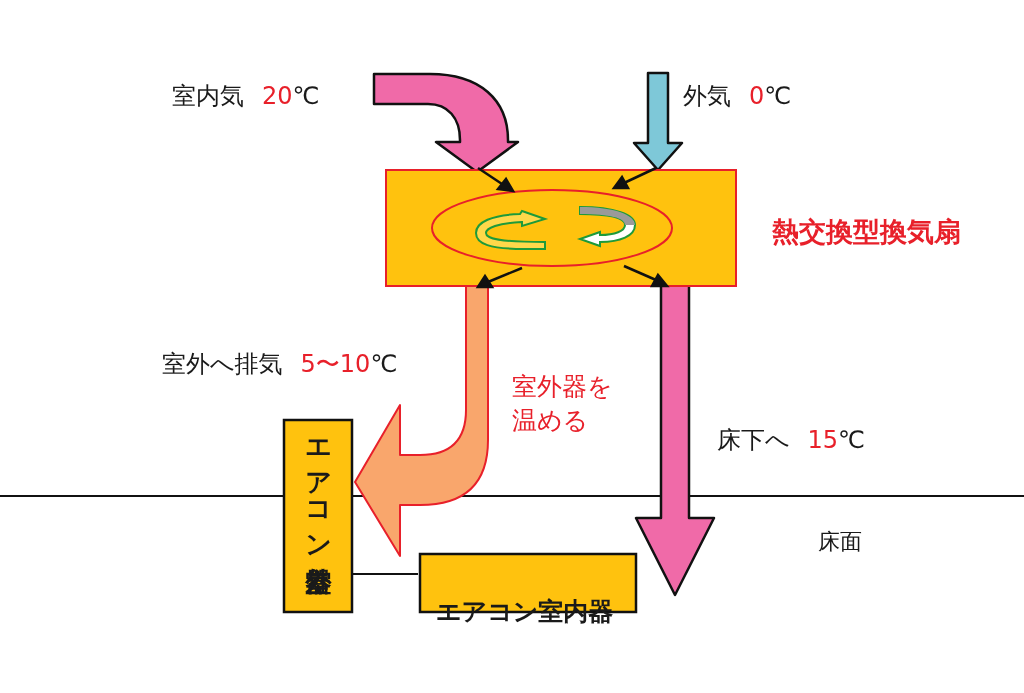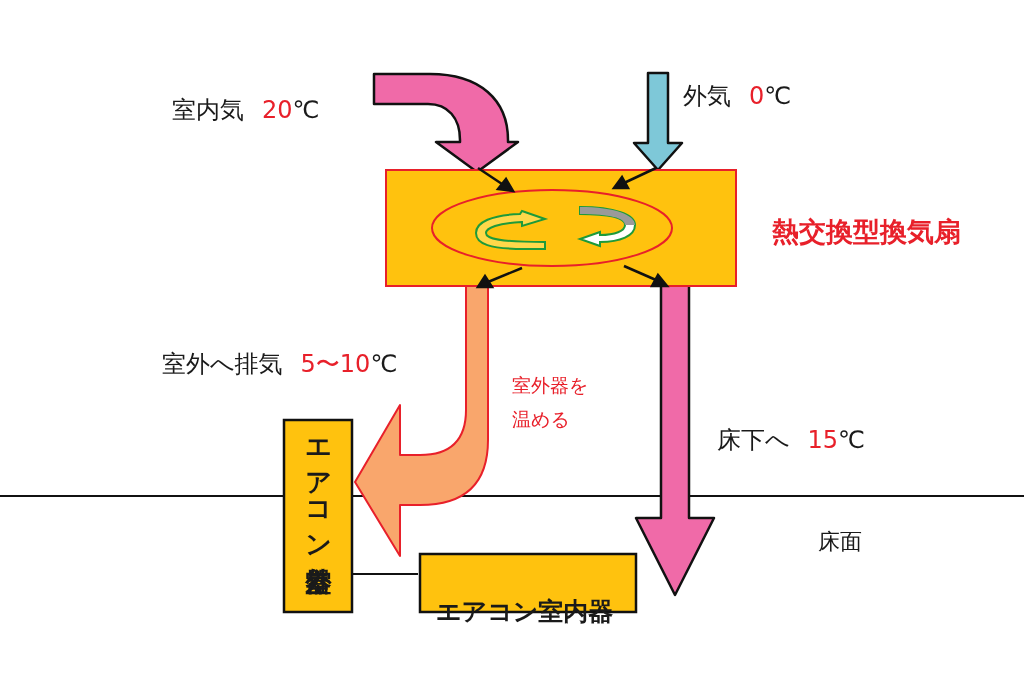--- a/index.html
+++ b/index.html
@@ -54,35 +54,35 @@
       <polygon points="667,286 652,286 658,275"></polygon>
   </g>
 
   <rect x="284" y="420" width="68" height="192" fill="#ffc20e" stroke="#111" stroke-width="2.5"></rect>
 
   <line x1="352" y1="574" x2="418" y2="574" stroke="#111" stroke-width="2"></line>
 
   <rect x="420" y="554" width="216" height="58" fill="#ffc20e" stroke="#111" stroke-width="2.5"></rect>
 </svg>
 
-<div class="lbl" style="left:172px; top:80px;margin-top:14px;">
+<div class="lbl" style="left:172px; top:80px;">
   <span>室内気</span><span class="temp">20</span><span class="unit">℃</span>
 </div>
 
 <div class="lbl" style="left:683px; top:80px;">
   <span>外気</span><span class="temp">0</span><span class="unit">℃</span>
 </div>
 
 <div class="title-red" style="left:772px; top:214px;font-family:Liberation Serif, serif;">熱交換型換気扇</div>
 
 <div class="lbl" style="left:162px; top:348px;">
   <span>室外へ排気</span><span class="temp">5〜10</span><span class="unit">℃</span>
 </div>
 
-<div class="lbl red" style="left:512px; top:370px; line-height:34px; font-size:19px;font-family:Liberation Mono, monospace;">
+<div class="lbl red" style="left:512px; top:370px; line-height:34px; font-size:25px;">
   <div>室外器を</div>
   <div>温める</div>
 </div>
 
 <div class="lbl" style="left:717px; top:392px;margin-top:32px;">
   <span>床下へ</span><span class="temp">15</span><span class="unit">℃</span>
 </div>
 
 <div class="lbl" style="left:818px; top:527px; font-size:22px;">床面</div>
 

